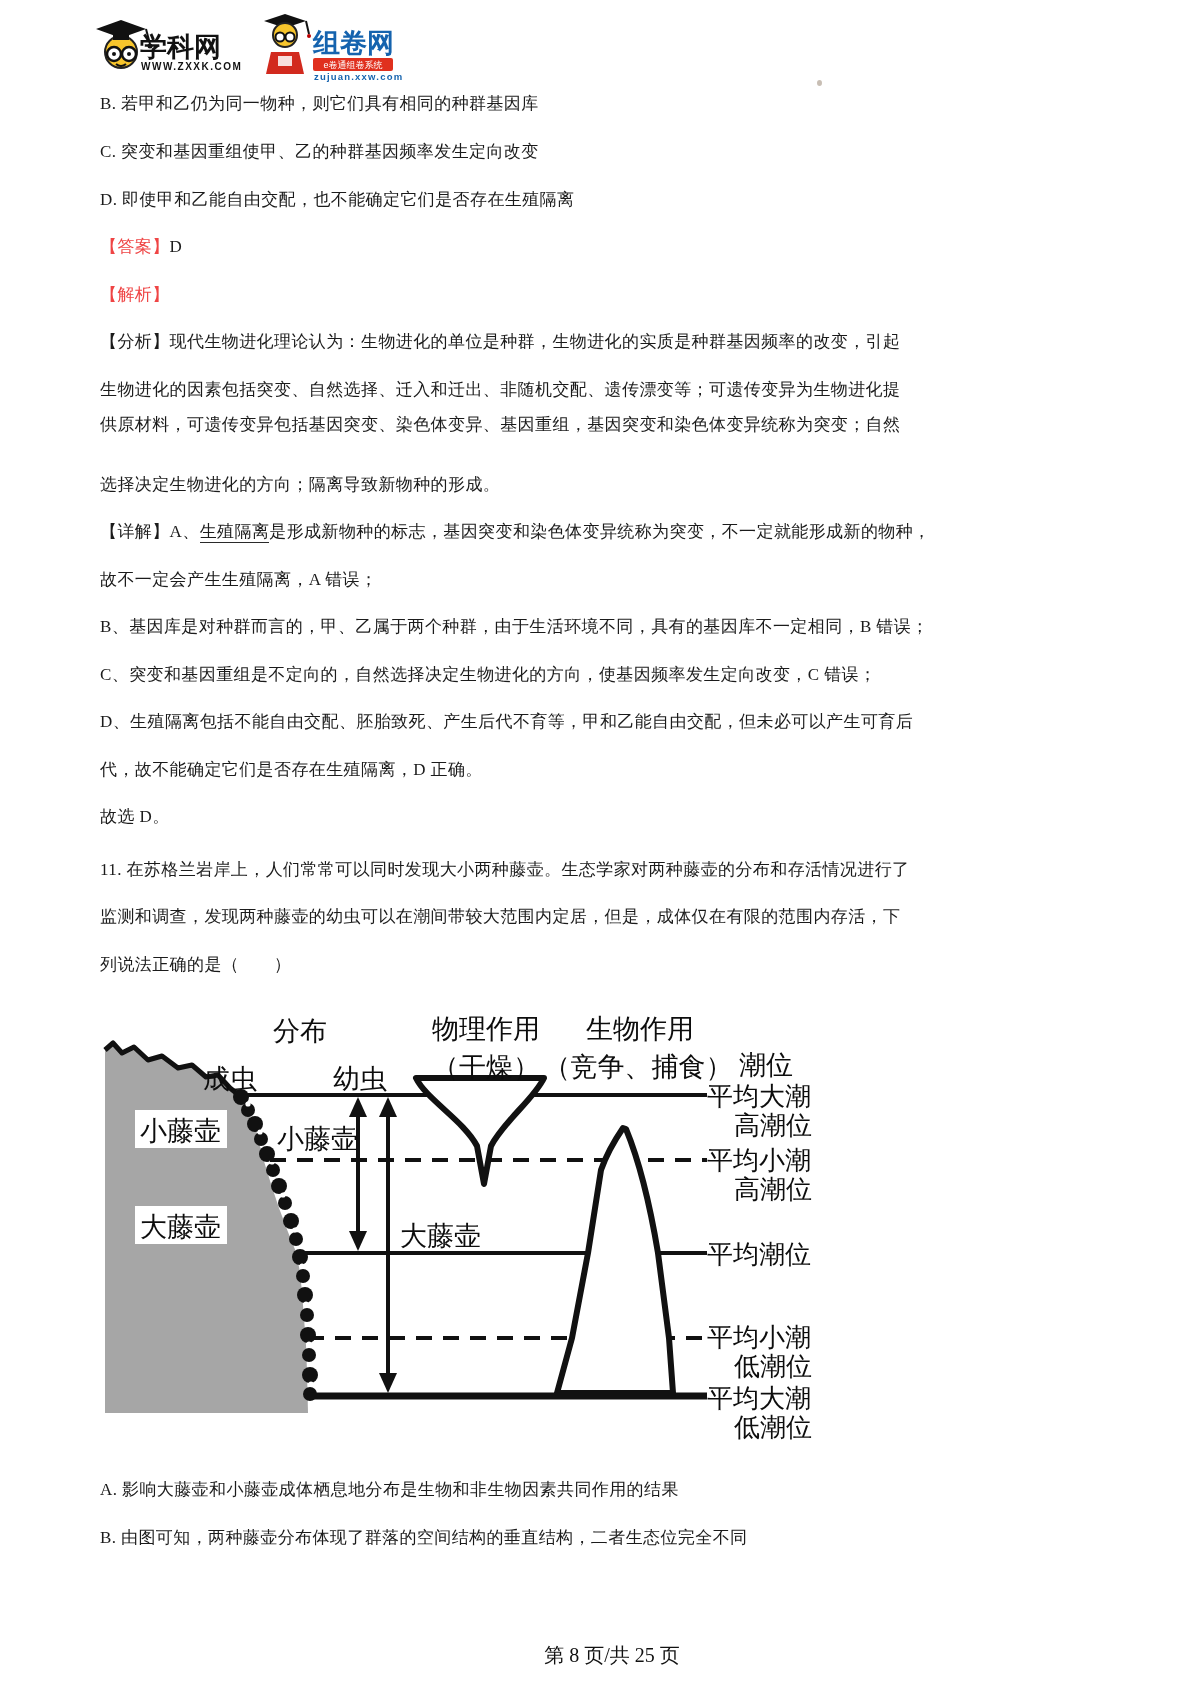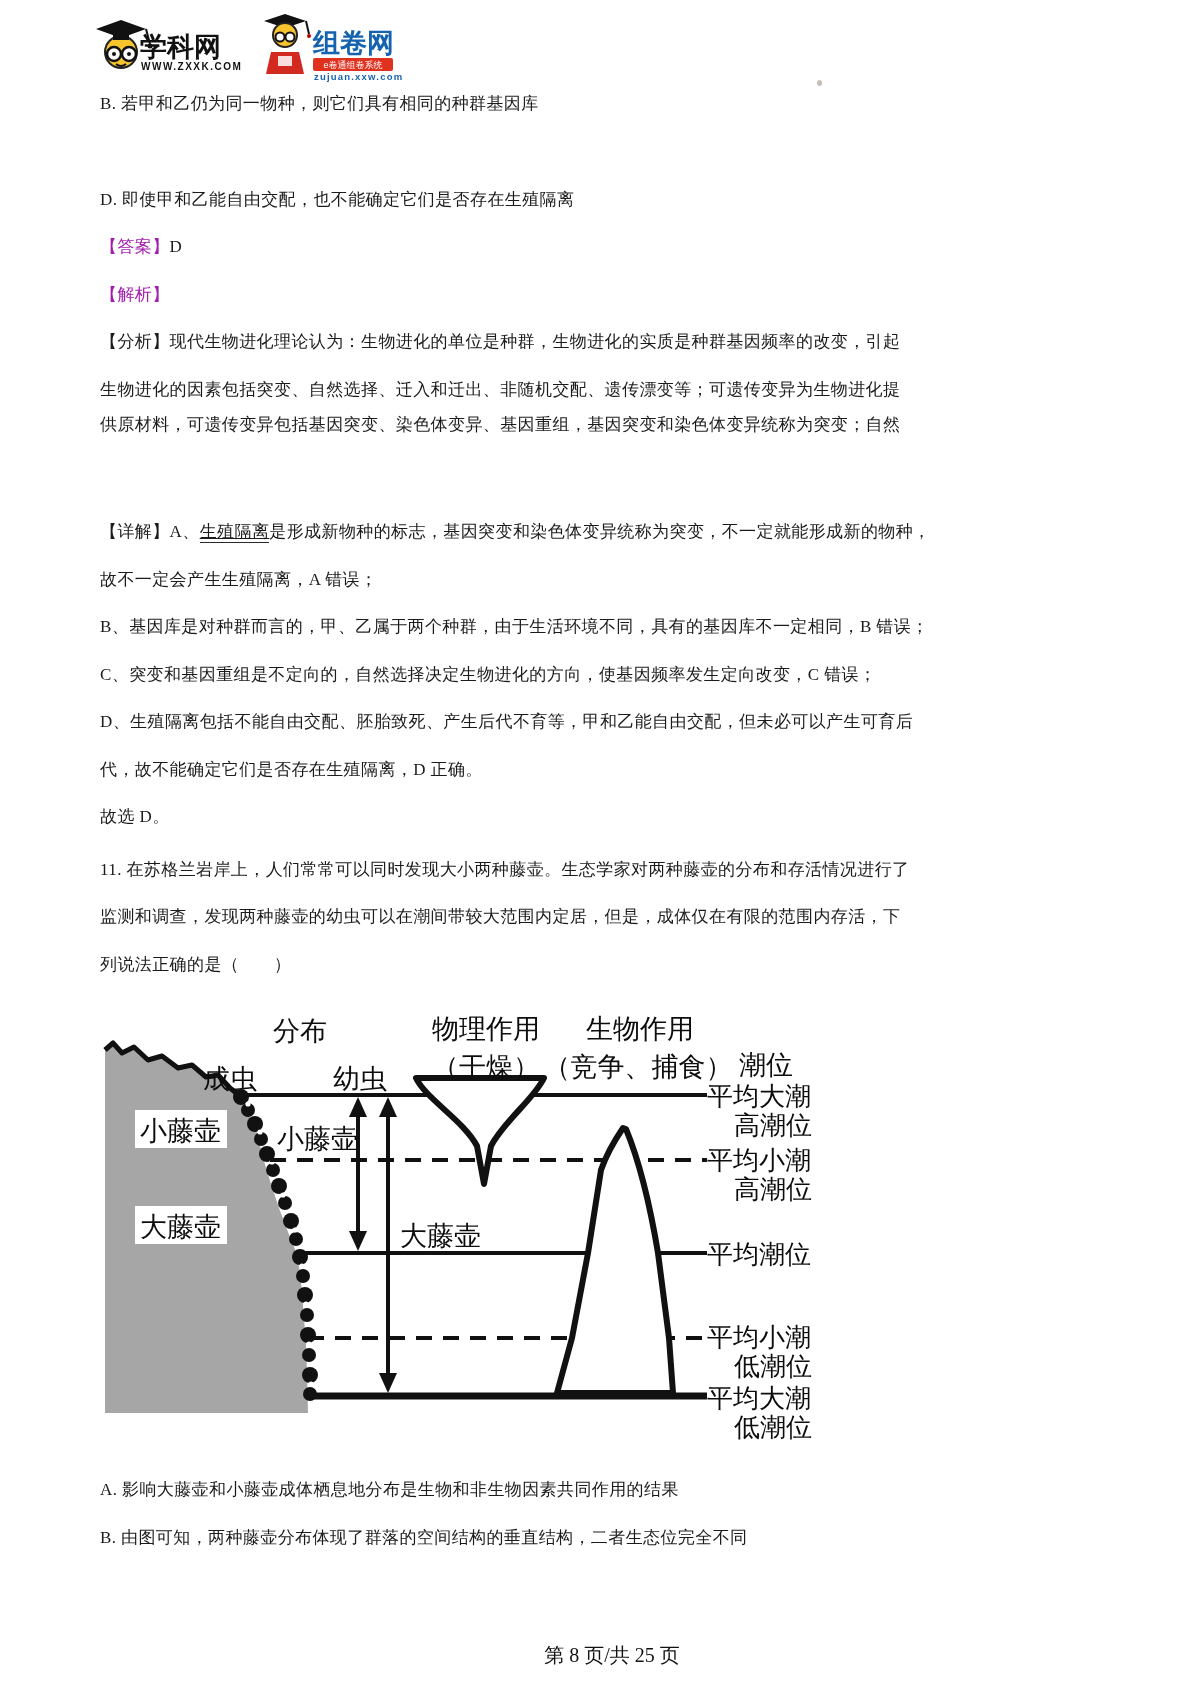--- a/index.html
+++ b/index.html
@@ -5,22 +5,22 @@
   html,body{margin:0;padding:0;background:#e8e8e8;}
   .page{
     position:relative; width:1200px; height:1698px; background:#ffffff;
     font-family:"Liberation Serif","DejaVu Serif",serif; color:#1b1b1b;
     margin:0 auto; overflow:hidden;padding-left:24px;
   }
   .tl{
     position:absolute; left:100px; font-size:17px; letter-spacing:0.4px;
     white-space:nowrap; color:#1b1b1b;
   }
-  .blue{color:#a21caf;}
-  .u{border-bottom:1.5px solid #2a2a2a; padding-bottom:1px;text-decoration:underline;}
+  .blue{color:#ef4444;}
+  .u{border-bottom:1.5px solid #2a2a2a; padding-bottom:1px;}
   .footer{
     position:absolute; top:1642px; left:0; width:100%;
     text-align:center; font-size:20px; color:#111;
   }
   .speck{
     position:absolute; left:817px; top:80px; width:5px; height:6px;
     background:#9b8876; opacity:.55; border-radius:50%;
   }
   .logo-wrap{position:absolute; left:88px; top:8px;}
   .diagram-wrap{position:absolute; left:100px; top:1000px;}
@@ -67,32 +67,34 @@
       <text class="logo-cn" x="225" y="44" font-size="27" fill="#1563AE">组卷网</text>
       <rect x="225" y="50" width="80" height="13" rx="2" fill="#E0301E"></rect>
       <text x="265" y="60" font-size="9" text-anchor="middle" fill="#fff" font-family="Liberation Sans, sans-serif">e卷通组卷系统</text>
       <text x="226" y="72" font-size="9.5" font-weight="bold" letter-spacing="1.2" font-family="Liberation Sans, sans-serif" fill="#1563AE">zujuan.xxw.com</text>
     </svg>
   </div>
 
   <div class="speck"></div>
 
   <div class="tl" style="top:92px">B. 若甲和乙仍为同一物种，则它们具有相同的种群基因库</div>
+  <div class="tl" style="top:140px">C. 突变和基因重组使甲、乙的种群基因频率发生定向改变</div>
   <div class="tl" style="top:188px">D. 即使甲和乙能自由交配，也不能确定它们是否存在生殖隔离</div>
 
   <div class="tl" style="top:235px">
     <span class="blue">【答案】</span><span>D</span>
   </div>
   <div class="tl" style="top:283px">
     <span class="blue">【解析】</span>
   </div>
 
   <div class="tl" style="top:330px">【分析】现代生物进化理论认为：生物进化的单位是种群，生物进化的实质是种群基因频率的改变，引起</div>
   <div class="tl" style="top:378px">生物进化的因素包括突变、自然选择、迁入和迁出、非随机交配、遗传漂变等；可遗传变异为生物进化提</div>
   <div class="tl" style="top:413px">供原材料，可遗传变异包括基因突变、染色体变异、基因重组，基因突变和染色体变异统称为突变；自然</div>
+  <div class="tl" style="top:473px">选择决定生物进化的方向；隔离导致新物种的形成。</div>
 
   <div class="tl" style="top:520px">
     <span>【详解】A、</span><span class="u">生殖隔离</span><span>是形成新物种的标志，基因突变和染色体变异统称为突变，不一定就能形成新的物种，</span>
   </div>
   <div class="tl" style="top:568px">故不一定会产生生殖隔离，A 错误；</div>
   <div class="tl" style="top:615px">B、基因库是对种群而言的，甲、乙属于两个种群，由于生活环境不同，具有的基因库不一定相同，B 错误；</div>
   <div class="tl" style="top:663px">C、突变和基因重组是不定向的，自然选择决定生物进化的方向，使基因频率发生定向改变，C 错误；</div>
   <div class="tl" style="top:758px">代，故不能确定它们是否存在生殖隔离，D 正确。</div>
   <div class="tl" style="top:710px">D、生殖隔离包括不能自由交配、胚胎致死、产生后代不育等，甲和乙能自由交配，但未必可以产生可育后</div>
   <div class="tl" style="top:805px">故选 D。</div>

